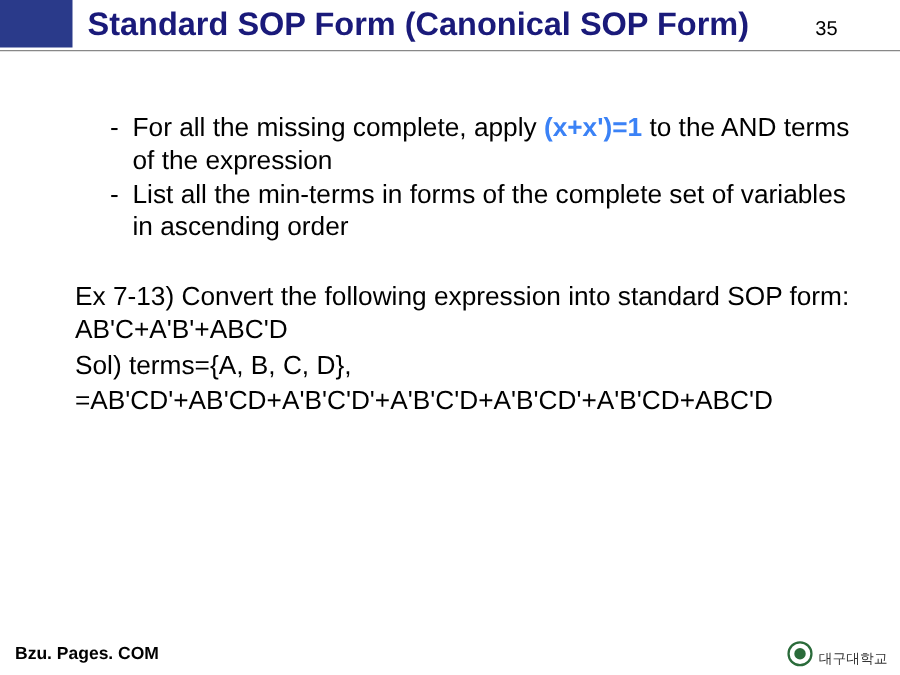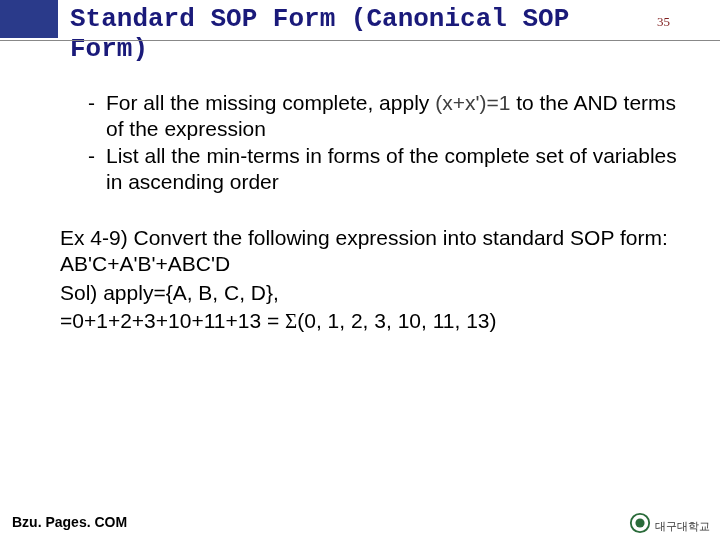--- a/index.html
+++ b/index.html
@@ -26,27 +26,26 @@
     left: 70px;
     right: 20px;
     display: flex;
     align-items: baseline;
   }
   .title {
     font-weight: bold;
     font-size: 26px;
     color: #1a1a7a;
     flex: 1;
-    font-family: Liberation Mono, monospace;
   }
   .pagenum {
-    font-size: 13px;
-    color: #7f1d1d;
+    font-size: 16px;
+    color: #000000;
     padding-right: 30px;
-    font-family: Liberation Serif, serif;
+    font-family: Liberation Sans, sans-serif;
   }
   .title-underline {
     position: absolute;
     top: 40px;
     left: 0;
     right: 0;
     height: 1px;
     background: #888;
   }
   .content {
@@ -67,21 +66,22 @@
     align-items: flex-start;
   }
   .bullet-dash {
     width: 18px;
     flex-shrink: 0;
   }
   .bullet-text {
     flex: 1;
   }
   .red {
-    color: #404040;
+    color: #3b82f6;
+    font-weight: bold;
   }
   .example p {
     margin: 2px 0;
   }
   .footer-left {
     position: absolute;
     bottom: 10px;
     left: 12px;
     font-family: Arial, sans-serif;
     font-weight: bold;
@@ -129,25 +129,23 @@
     </div>
     <div class="bullet-row">
       <div class="bullet-dash">-</div>
       <div class="bullet-text">
         <span>List all the min-terms in forms of the complete set of variables in ascending order</span>
       </div>
     </div>
   </div>
 
   <div class="example">
-    <p>Ex 4-9) Convert the following expression into standard SOP form:  AB'C+A'B'+ABC'D</p>
-    <p>Sol) apply={A, B, C, D},</p>
-    <p>
-      <span>=0+1+2+3+10+11+13 = </span><span style="font-family:'Times New Roman',serif">Σ</span><span>(0, 1, 2, 3, 10, 11, 13)</span>
-    </p>
+    <p>Ex 7-13) Convert the following expression into standard SOP form:  AB'C+A'B'+ABC'D</p>
+    <p>Sol) terms={A, B, C, D},</p>
+    <p>=AB'CD'+AB'CD+A'B'C'D'+A'B'C'D+A'B'CD'+A'B'CD+ABC'D</p>
   </div>
 
 </div>
 
 <div class="footer-left">Bzu. Pages. COM</div>
 
 <div class="footer-right">
   <svg class="uni-logo" viewBox="0 0 24 24">
     <circle cx="12" cy="12" r="10" fill="none" stroke="#2a6b3a" stroke-width="2"></circle>
     <circle cx="12" cy="12" r="5" fill="#2a6b3a"></circle>

